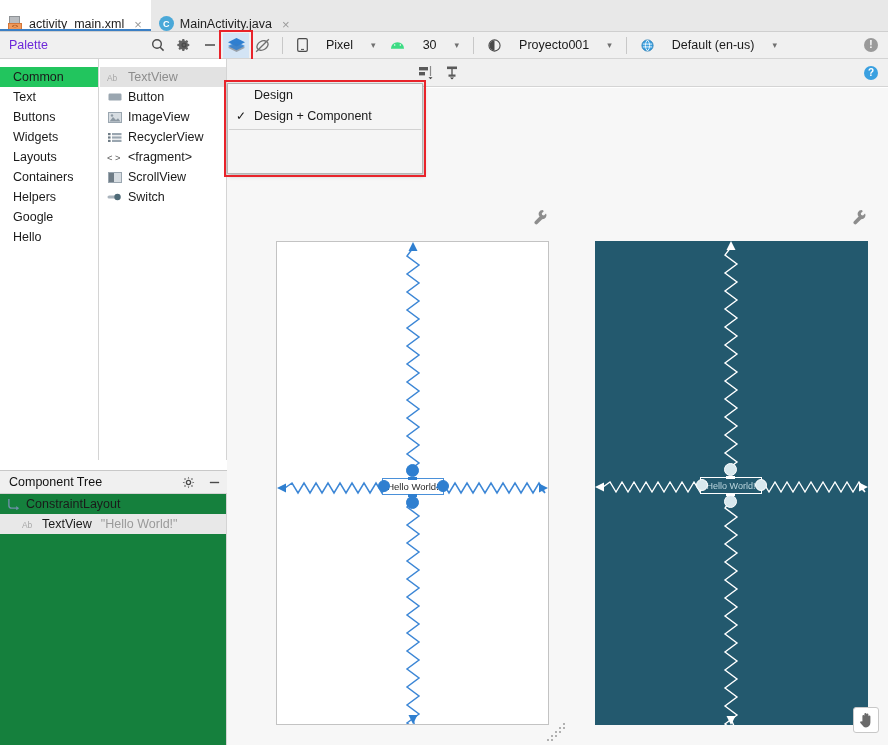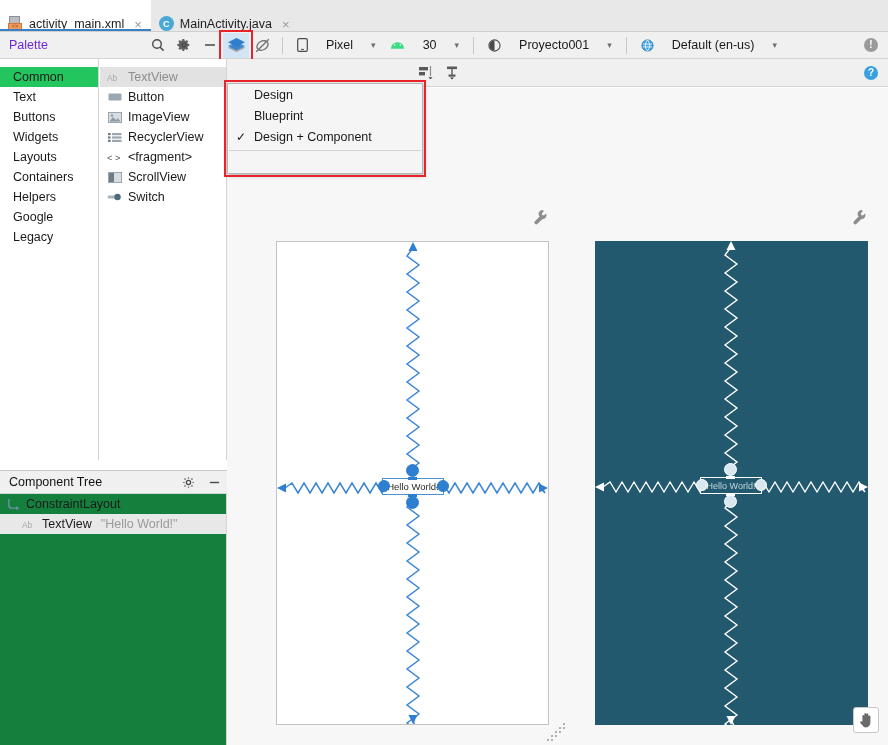--- a/index.html
+++ b/index.html
@@ -369,21 +369,21 @@
   <div class="palette-cats">
     <div style="height:8px"></div>
     <div class="cat-item sel">Common</div>
     <div class="cat-item">Text</div>
     <div class="cat-item">Buttons</div>
     <div class="cat-item">Widgets</div>
     <div class="cat-item">Layouts</div>
     <div class="cat-item">Containers</div>
     <div class="cat-item">Helpers</div>
     <div class="cat-item">Google</div>
-    <div class="cat-item">Legacy</div>
+    <div class="cat-item">Hello</div>
   </div>
 
   <div class="palette-items">
     <div style="height:8px"></div>
 
     <div class="pal-item sel">
       <span class="pal-ico">
         <svg width="15" height="11" viewBox="0 0 16 11">
             <text x="0" y="9" font-family="Liberation Sans, sans-serif" font-size="9" fill="#a8a8a8">Ab</text>
           </svg>
@@ -601,23 +601,20 @@
         <path d="M3.4 9.2V4.1a1 1 0 0 1 2 0v3.6V2a1 1 0 0 1 2 0v5.4V2.6a1 1 0 0 1 2 0v4.9V4.6a1 1 0 0 1 2 0v6c0 3-2 4.8-4.4 4.8-1.6 0-2.6-.7-3.4-2L1.4 11a1 1 0 0 1 1.5-1.4z" fill="#6a6a6a"></path>
       </svg>
     </div>
   </div>
 
   <div class="menu">
     <div class="menu-item">
       <span>Design</span>
     </div>
     <div class="menu-item">
-      <span>Blueprint</span>
-    </div>
-    <div class="menu-item">
       <span class="check">✓</span>
       <span>Design + Component</span>
     </div>
     <div class="menu-div"></div>
   </div>
   <div class="menu-red"></div>
 
 </div>
 
 </body></html>

